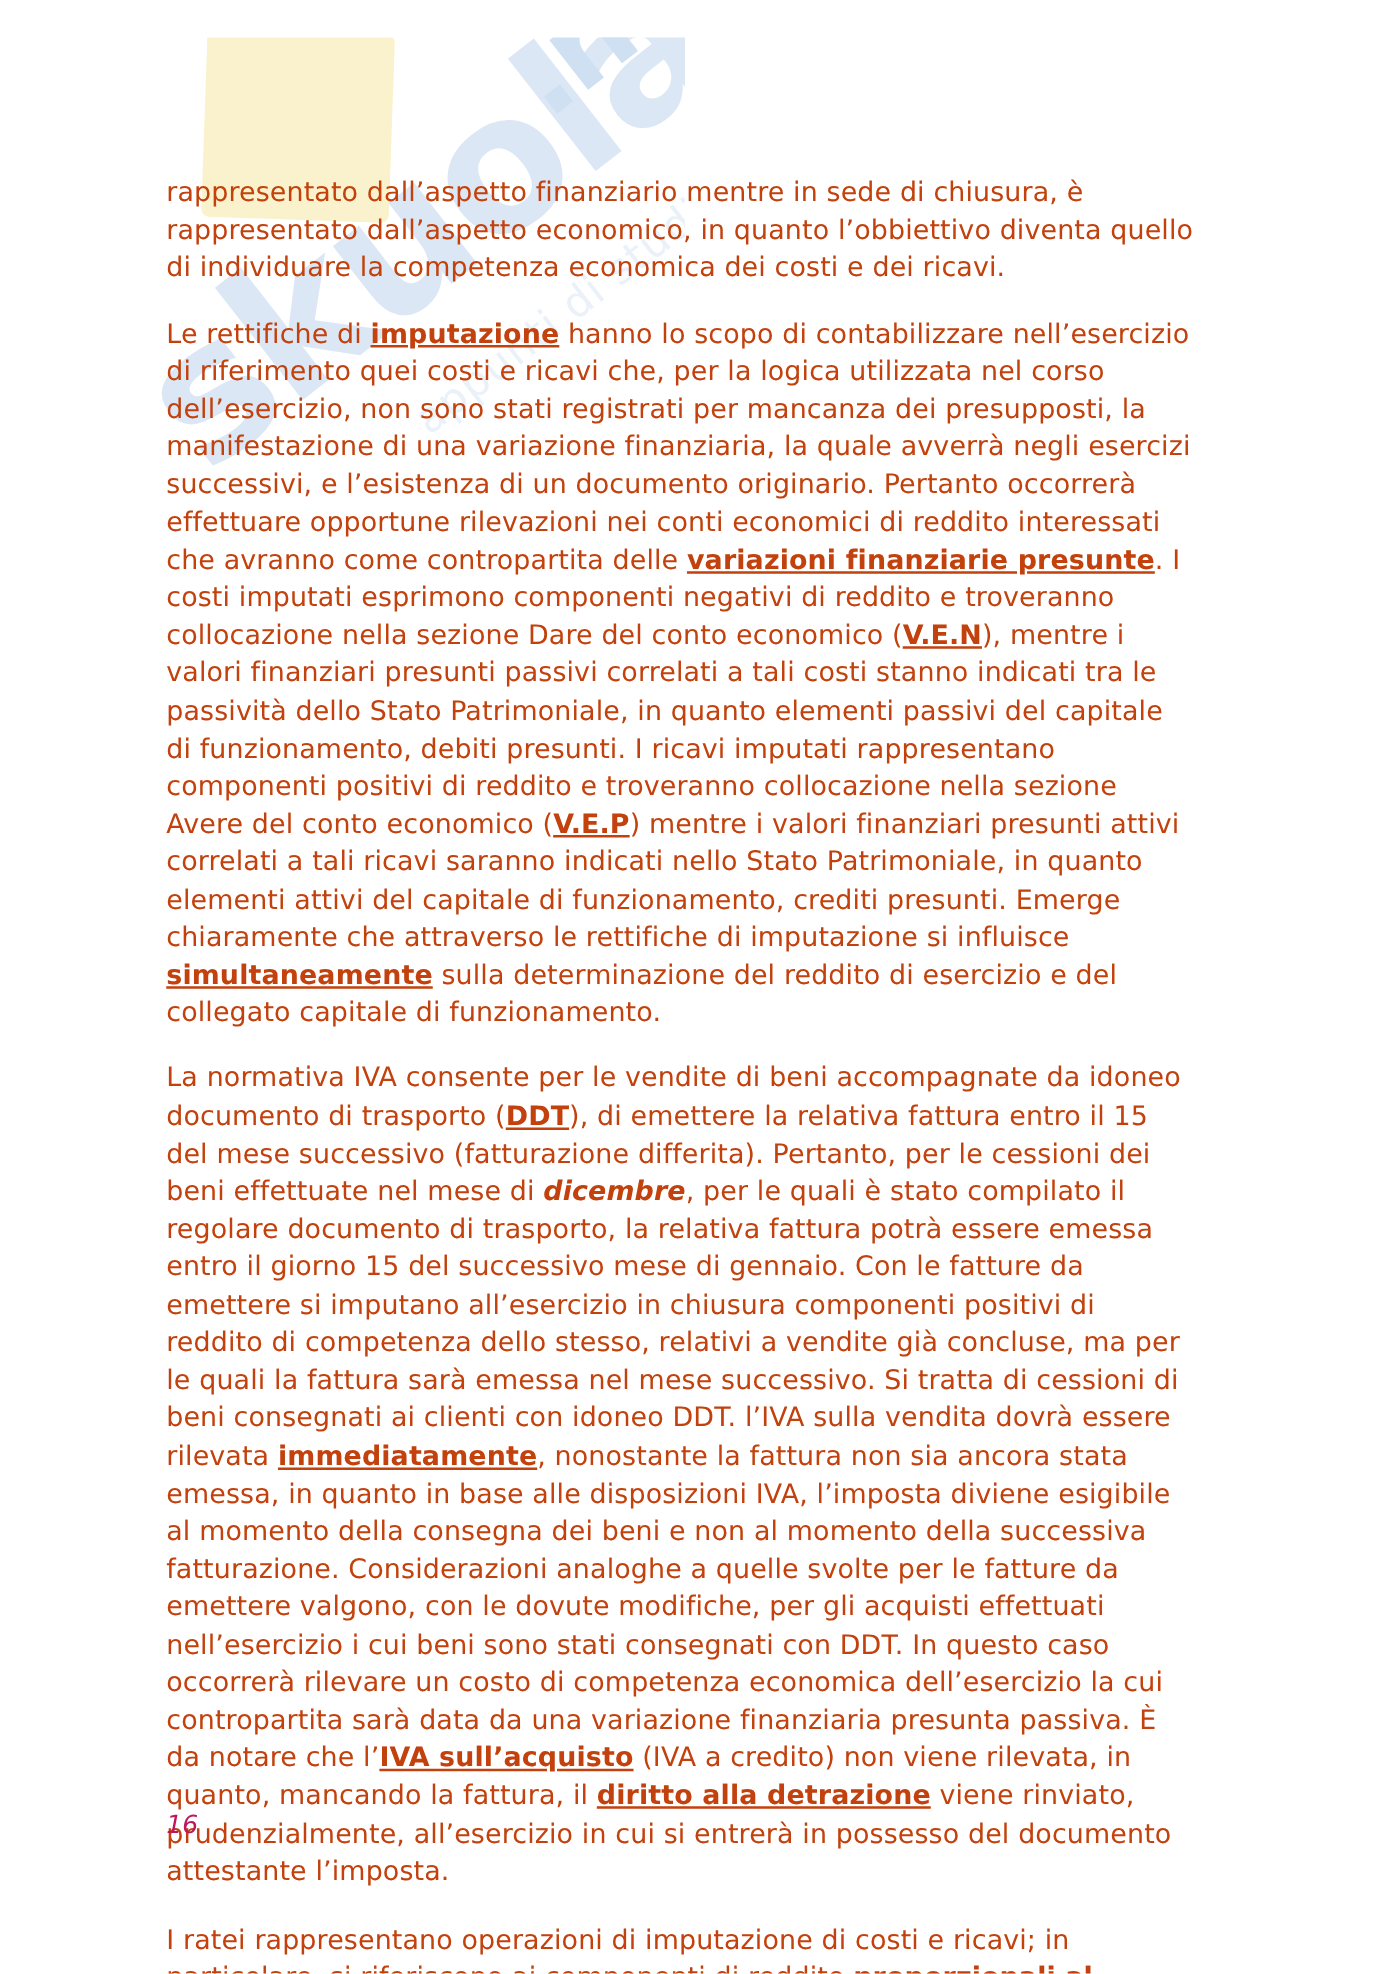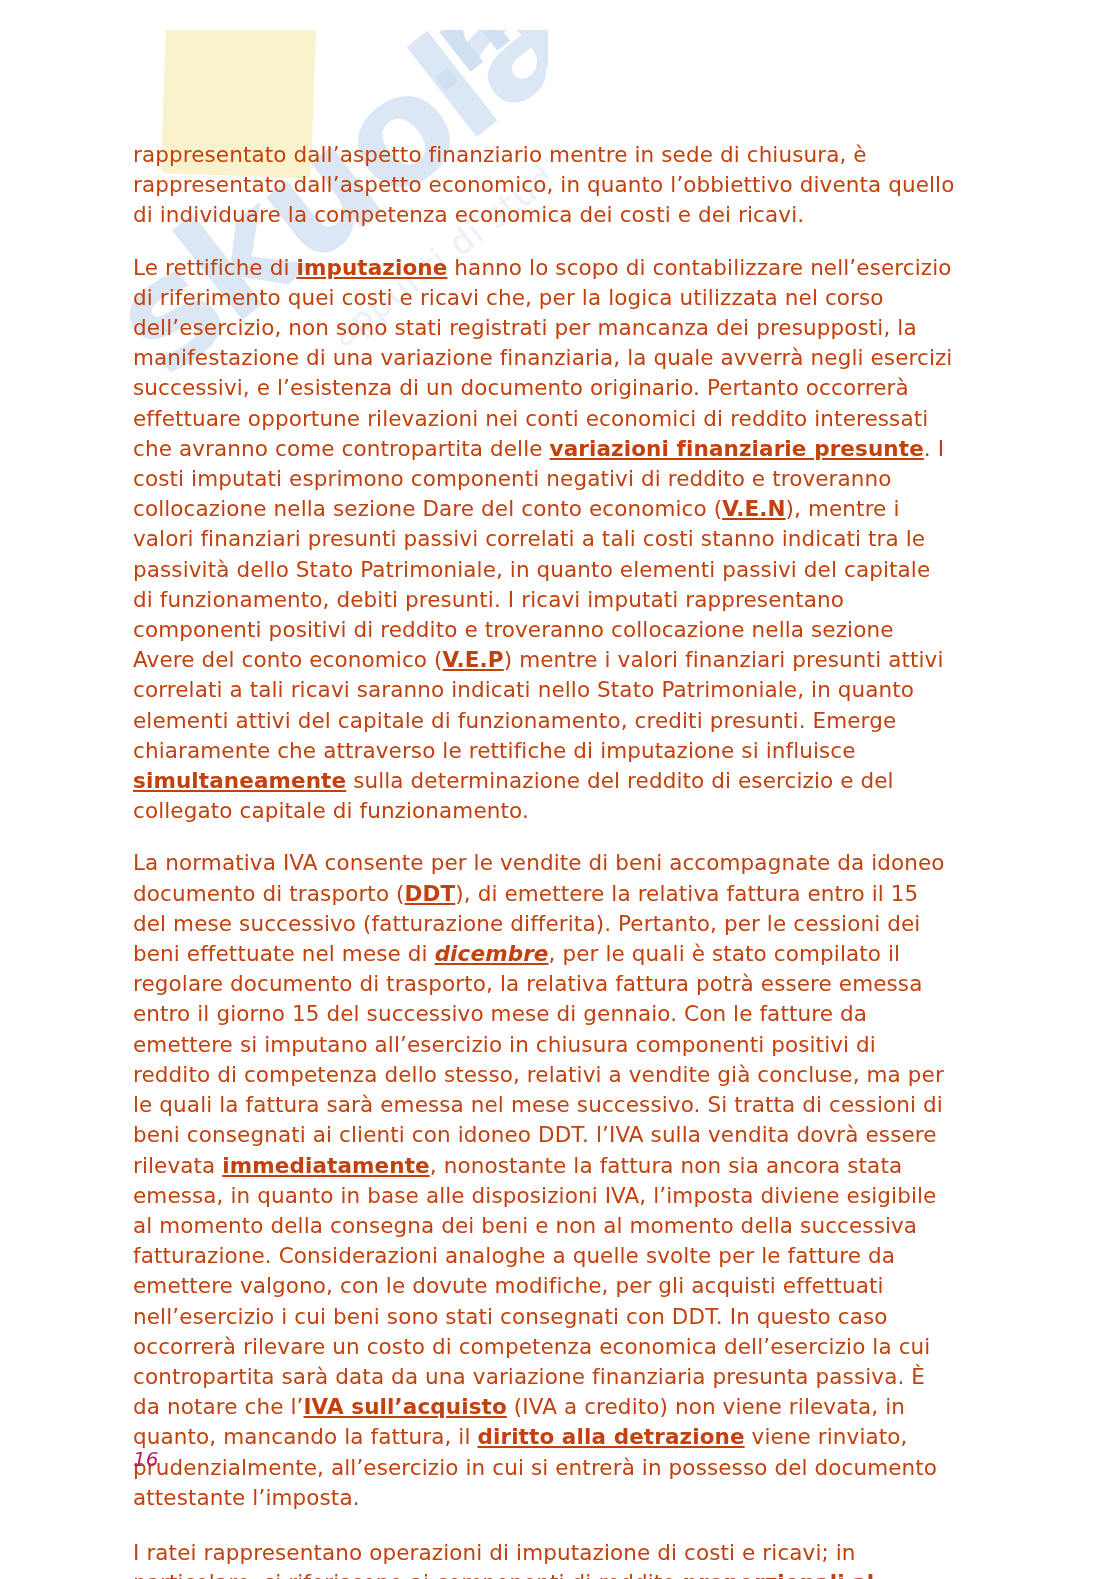--- a/index.html
+++ b/index.html
@@ -47,21 +47,20 @@
     white-space: pre-wrap;
   }
   .para:last-child { margin-bottom: 0; }
   .para.gap-lg { margin-bottom: 25px; }
 
   b, .b { font-weight: 700; text-decoration: underline; }
   .u  { }
   .biu {
     font-weight: 700;
     font-style: italic;
-    text-decoration: underline;
   }
 
   
   #page-number {
     position: absolute;
     left: 133px;
     top: 1446px;
     font-size: 20px;
     line-height: 26px;
     color: #be185d;

